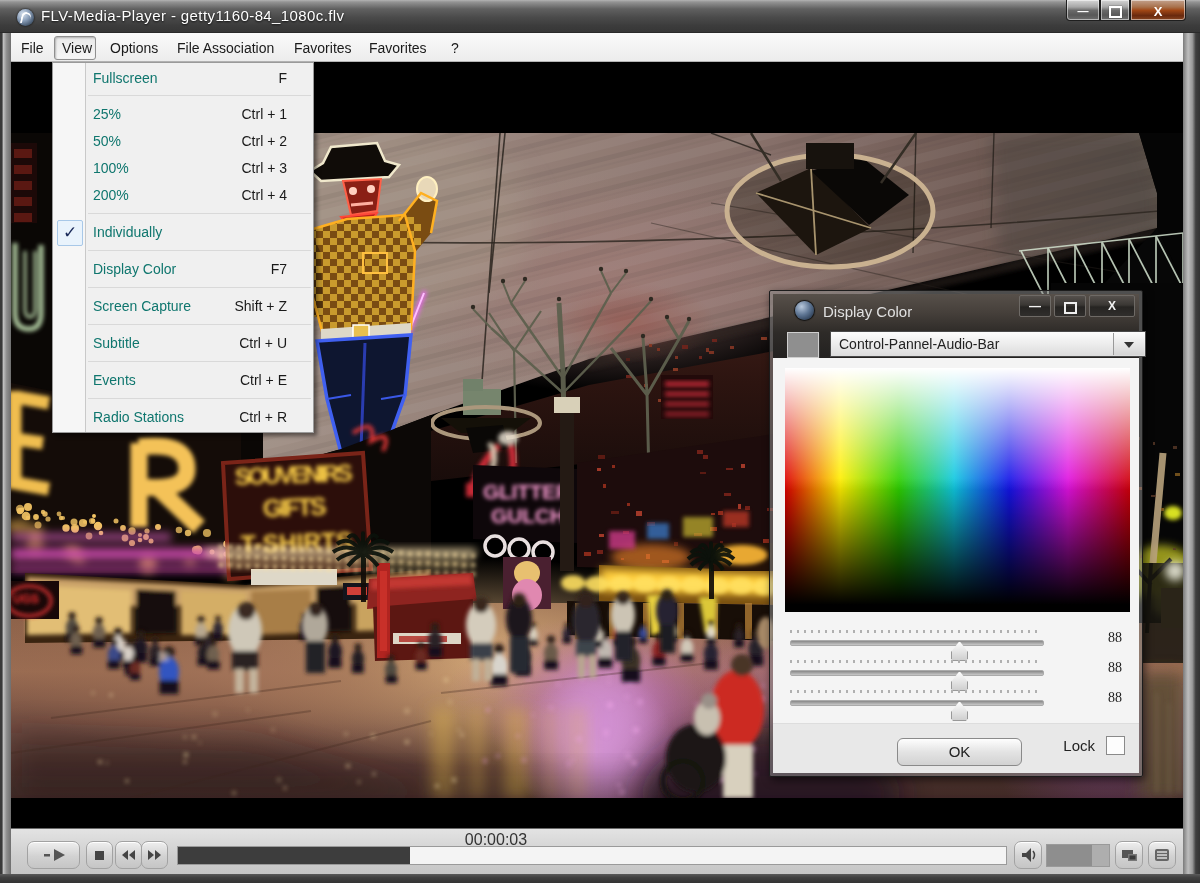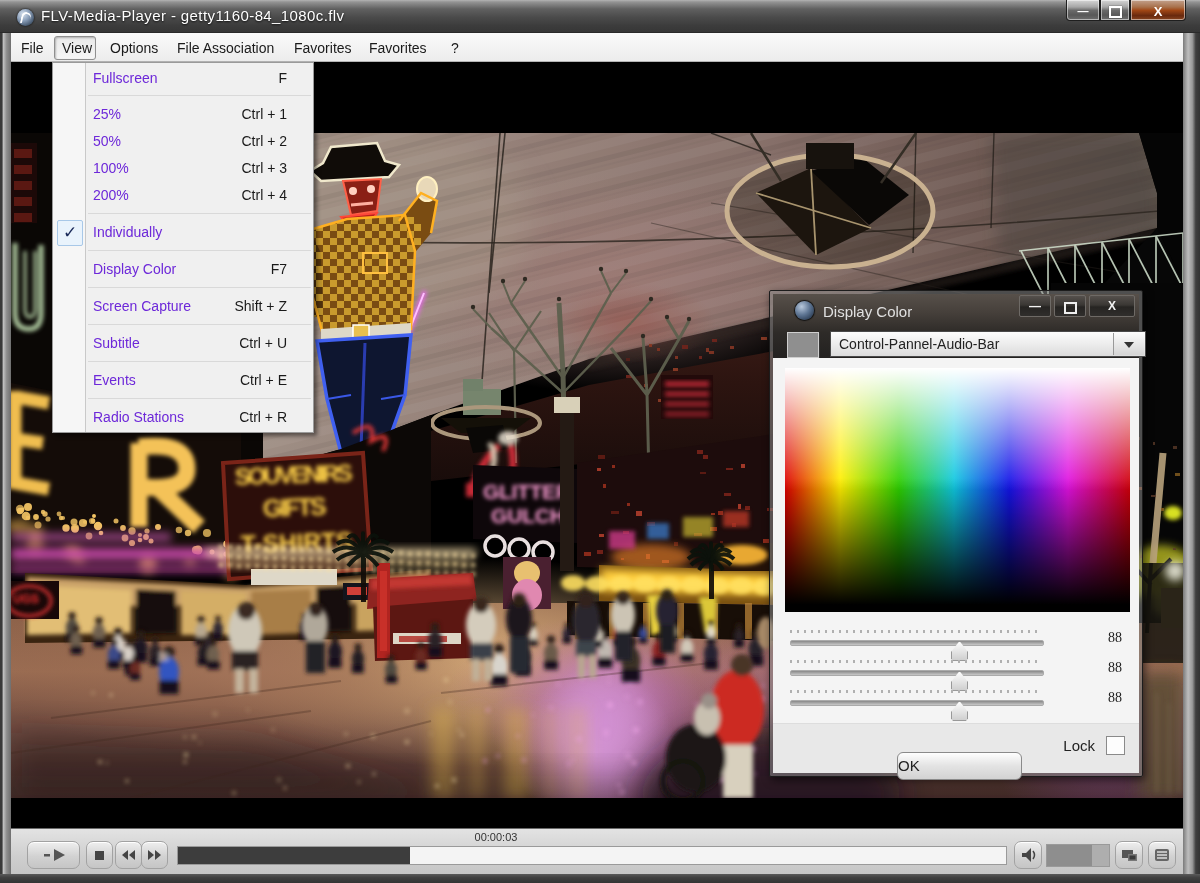--- a/index.html
+++ b/index.html
@@ -15,29 +15,29 @@
 #menubar .mi{position:absolute;top:5px;font-size:14px;color:#1a1a1a;padding:2px 6px;text-align:center;}
 #viewbtn{position:absolute;left:53px;top:3px;width:40px;height:22px;border:1px solid #8f8f8f;border-radius:3px;background:linear-gradient(#e9e9e9,#f6f6f6);box-shadow:inset 1px 1px 2px rgba(0,0,0,.25);}
 #video{position:absolute;left:11px;top:62px;width:1172px;height:766px;background:#000;overflow:hidden;}
 #photo{position:absolute;left:0;top:71px;width:1172px;height:665px;}
 
 #bl{position:absolute;left:0;top:33px;width:11px;height:841px;background:linear-gradient(90deg,#3a3a3a 0%,#3a3a3a 18%,#c2c2c2 30%,#8f8f8f 60%,#6f6f6f 100%);}
 #br{position:absolute;right:0;top:33px;width:17px;height:841px;background:linear-gradient(90deg,#7a7a7a 0%,#bdbdbd 30%,#9a9a9a 55%,#3f3f3f 75%,#333 100%);}
 #bb{position:absolute;left:0;top:874px;width:1200px;height:9px;background:linear-gradient(#5a5a5a,#404040 40%,#333);}
 #controlbar{position:absolute;left:11px;top:828px;width:1172px;height:46px;background:linear-gradient(#e3e3e3,#cfcfcf 60%,#c6c6c6);border-top:1px solid #6a6a6a;box-sizing:border-box;}
 .pbtn{position:absolute;border:1px solid #a2a2a2;border-radius:7px;background:linear-gradient(#efefef,#d2d2d2 55%,#c5c5c5);box-shadow:inset 0 1px 0 #fff;color:#555;text-align:center;}
-#time{position:absolute;left:0;width:970px;top:2px;text-align:center;font-size:11px;color:#333;}
+#time{position:absolute;left:0;width:970px;top:2px;text-align:center;font-size:16px;color:#333;}
 #trough{position:absolute;left:166px;top:17px;width:828px;height:17px;background:#f4f4f4;border:1px solid #9a9a9a;}
 #tfill{position:absolute;left:0;top:0;width:232px;height:17px;background:#3d3d3d;}
 #volbar{position:absolute;left:1035px;top:15px;width:62px;height:21px;background:#aeaeae;border:1px solid #9a9a9a;}
 #volfill{position:absolute;left:0;top:0;width:45px;height:21px;background:#8e8e8e;}
 
 #menu{position:absolute;left:52px;top:62px;width:262px;height:371px;background:#f0f0f0;border:1px solid #9a9a9a;box-sizing:border-box;box-shadow:3px 3px 4px rgba(0,0,0,.45);}
 #menu .gut{position:absolute;left:0;top:0;width:32px;height:100%;background:#f6f6f6;border-right:1px solid #c9c9c9;}
-#menu .it{position:absolute;left:40px;font-size:14px;color:#6d28d9;}
+#menu .it{position:absolute;left:40px;font-size:14px;color:#0f766e;}
 #menu .sc{position:absolute;right:26px;font-size:14px;color:#1a1a1a;text-align:right;}
 #menu .sep{position:absolute;left:35px;right:2px;height:1px;background:#d9d9d9;}
 #chk{position:absolute;left:4px;top:157px;width:24px;height:24px;border:1px solid #a8c8e8;background:#e9f3fc;border-radius:2px;}
 
 #dialog{position:absolute;left:769px;top:290px;width:374px;height:487px;}
 #dlgframe{position:absolute;left:0;top:0;right:0;bottom:0;border:1px solid #1c1c1c;background:rgba(140,140,140,.55);border-radius:2px;box-shadow:2px 3px 8px rgba(0,0,0,.6);}
 #dlgtitle{position:absolute;left:4px;top:4px;right:4px;height:64px;background:linear-gradient(#57504a 0%,#453f3a 30%,#2e2b28 60%,#232120 100%);}
 #dlgtitle .tx{position:absolute;left:50px;top:9px;font-size:15px;color:#e0e0e0;}
 #dico{position:absolute;left:22px;top:7px;width:19px;height:19px;border-radius:50%;background:radial-gradient(circle at 35% 30%,#b8c8dc,#5f7694 45%,#2e4058 80%,#1a2430);box-shadow:0 0 1px 1px #111;}
 .dcb{width:32px;height:22px;box-sizing:border-box;border:1px solid #6e6a66;color:#f2f2f2;text-align:center;font-size:12px;font-weight:bold;line-height:20px;background:linear-gradient(#55504c,#3a3734 45%,#262422 55%,#302e2c);border-radius:2px;}
@@ -48,21 +48,21 @@
 #combo .ar{position:absolute;right:1px;top:1px;width:30px;height:22px;background:linear-gradient(#fbfbfb,#d5d5d5);border-left:1px solid #999;}
 #combo .ar:after{content:"";position:absolute;left:10px;top:9px;border:5px solid transparent;border-top:6px solid #333;}
 #dlgbody{position:absolute;left:4px;top:68px;right:4px;bottom:4px;background:#f4f4f4;}
 #grad{position:absolute;left:12px;top:10px;width:345px;height:244px;background:linear-gradient(to bottom,rgba(255,255,255,1) 0%,rgba(255,255,255,0) 50%),linear-gradient(to bottom,rgba(0,0,0,0) 45%,rgba(0,0,0,1) 97%),linear-gradient(to right,#d00 0%,#fe0 16%,#2ed000 33%,#0fc8e0 49%,#1414e8 65%,#e012e0 82%,#d00009 100%);}
 .srow{position:absolute;left:17px;width:340px;height:30px;}
 .ticks{position:absolute;left:0px;top:0px;width:250px;height:3px;background-image:repeating-linear-gradient(90deg,#b0b0b0 0 2px,transparent 2px 7px);}
 .groove{position:absolute;left:0px;top:10px;width:252px;height:4px;background:linear-gradient(#888,#c8c8c8);border:1px solid #aaa;border-radius:2px;}
 .thumb{position:absolute;left:161px;top:11px;width:15px;height:18px;background:linear-gradient(#fdfdfd,#cfcfcf);border:1px solid #999;clip-path:polygon(50% 0,100% 55%,100% 88%,88% 100%,12% 100%,0 88%,0 55%);}
 .sval{position:absolute;right:8px;top:0px;font-size:14px;color:#222;font-family:Liberation Serif, serif;}
 #okrow{position:absolute;left:0;right:0;bottom:0;height:49px;background:#e8e8e8;border-top:1px solid #ddd;}
-#okbtn{position:absolute;left:124px;top:28px;width:123px;height:26px;border:1px solid #8a8a8a;border-radius:6px;background:linear-gradient(#fefefe,#e3e3e3 50%,#d2d2d2);text-align:left;font-size:15px;color:#222;line-height:25px;}
+#okbtn{position:absolute;left:124px;top:14px;width:123px;height:26px;border:1px solid #8a8a8a;border-radius:6px;background:linear-gradient(#fefefe,#e3e3e3 50%,#d2d2d2);text-align:center;font-size:15px;color:#222;line-height:25px;}
 #lock{position:absolute;right:44px;top:13px;font-size:15px;color:#222;}
 #lockbox{position:absolute;right:14px;top:12px;width:17px;height:17px;background:#fdfdfd;border:1px solid #8a8a8a;}
 </style></head>
 <body>
 <div id="video">
   <svg id="photo" viewBox="0 0 1172 665" preserveAspectRatio="none">
 <rect width="1172" height="665" fill="#000"></rect>
 <defs>
 <filter id="b4" x="-40%" y="-40%" width="180%" height="180%">
           <feGaussianBlur stdDeviation="4"></feGaussianBlur>

